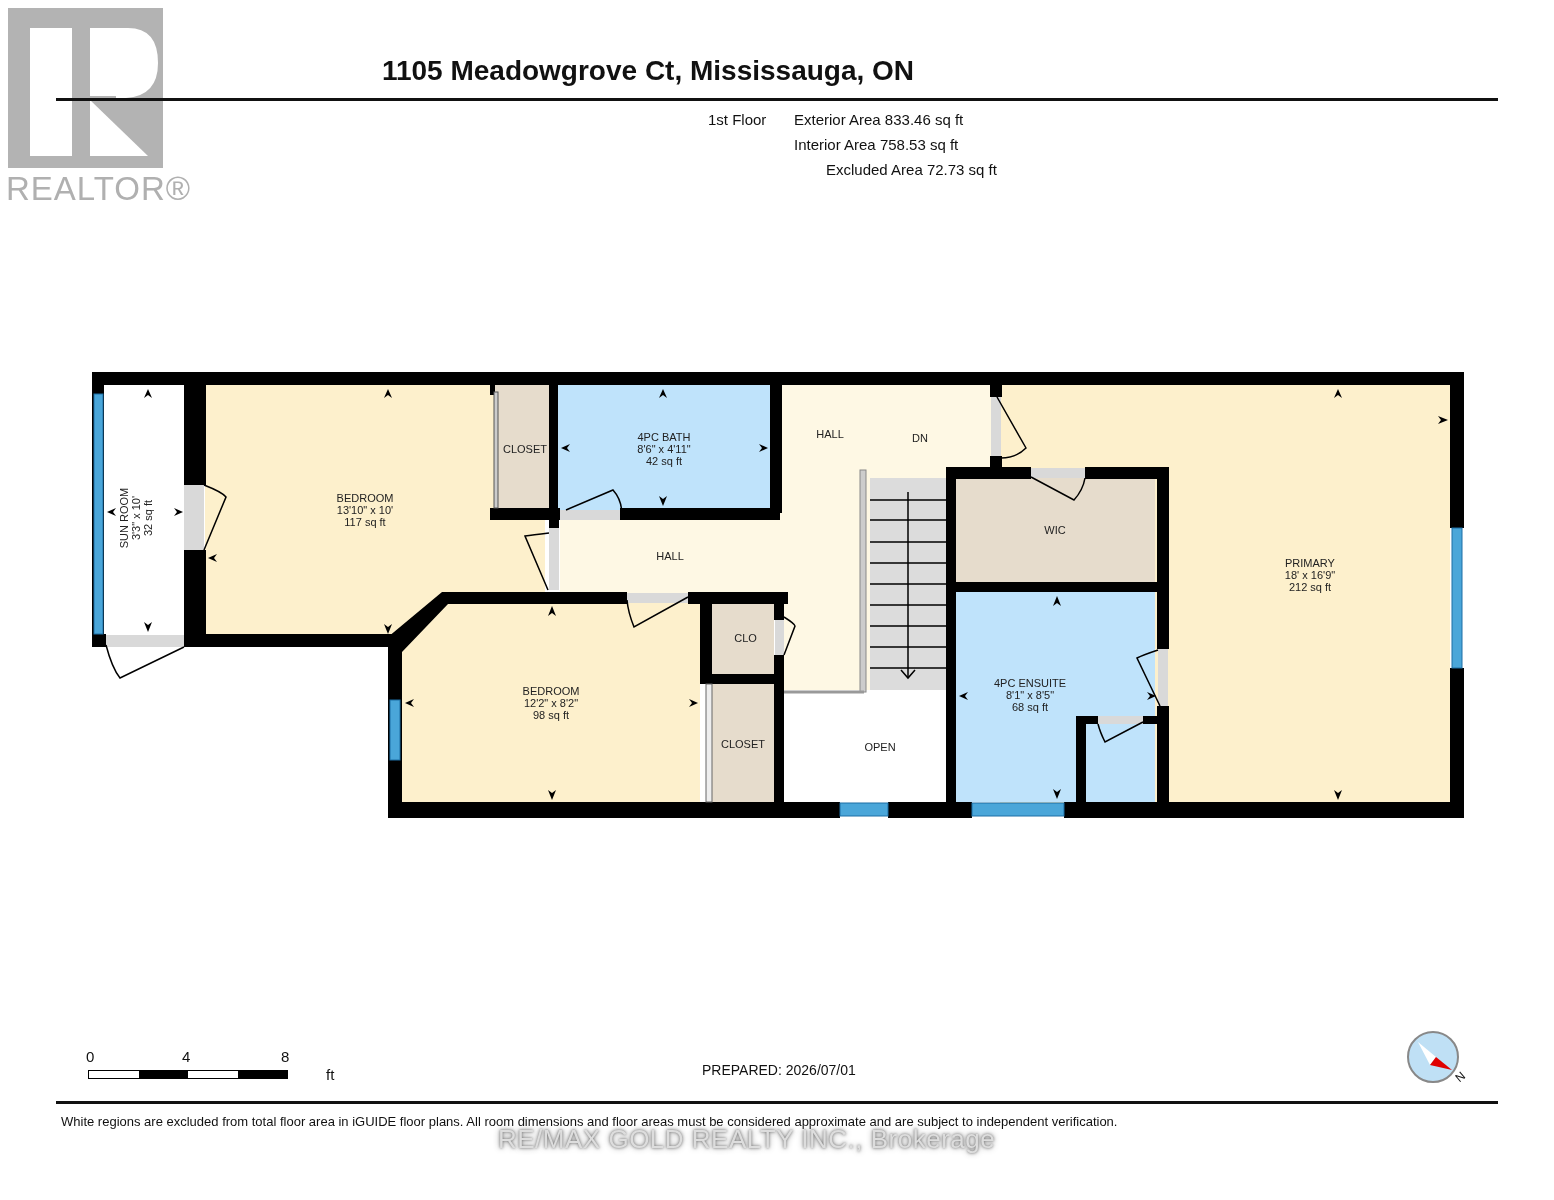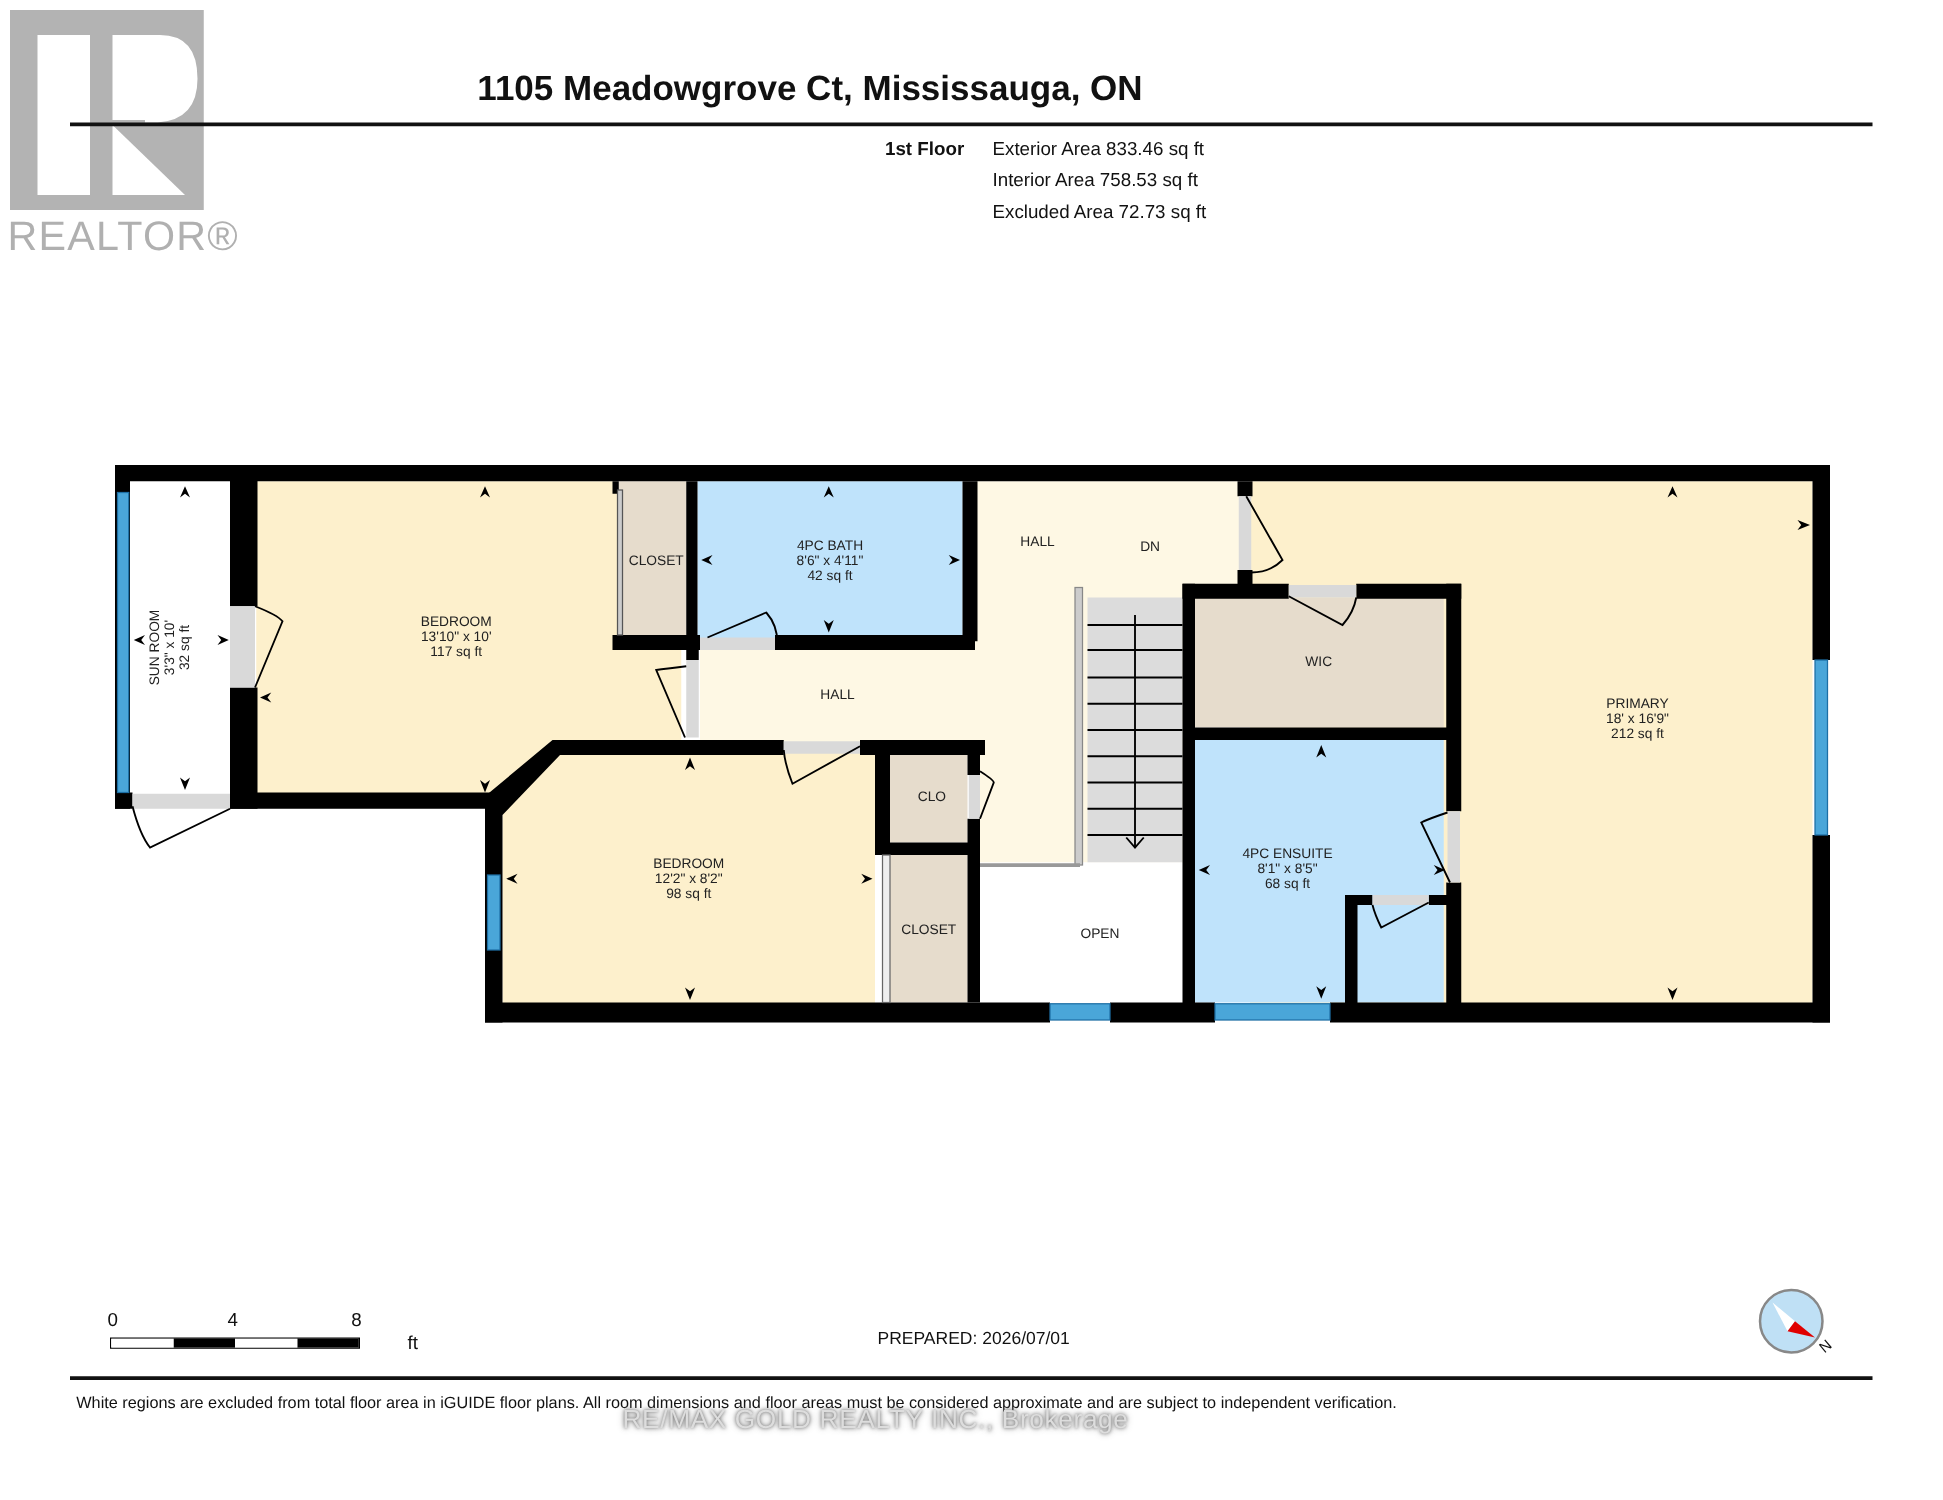--- a/index.html
+++ b/index.html
@@ -2,48 +2,48 @@
 <html><head>
 <meta charset="utf-8">
 <style>
   html,body{margin:0;padding:0;background:#fff;}
   body{width:1554px;height:1200px;position:relative;overflow:hidden;font-family:"Liberation Sans",sans-serif;color:#111;}
   .abs{position:absolute;}
   .logo{left:8px;top:8px;width:155px;height:160px;background:#b3b3b3;}
   .logo-text{left:6px;top:170px;font-size:33px;color:#b0b0b0;letter-spacing:1px;}
   .title{left:0;width:1296px;top:55px;text-align:center;font-size:28px;font-weight:bold;}
   .rule{left:56px;width:1442px;height:3px;background:#111;}
-  .floor-label{left:708px;top:111px;font-size:15px;font-weight:bold;text-align:right;}
+  .floor-label{left:708px;top:111px;font-size:15px;font-weight:normal;text-align:right;}
   .area{left:794px;font-size:15px;}
   .plan{left:0;top:0;}
   .room-label{font-size:11px;text-align:center;line-height:12px;color:#222;}
   .scale-num{font-size:15px;}
   .footer-note{left:61px;top:1114px;font-size:13px;}
-  .watermark{left:466px;top:1124px;font-size:21px;color:#ddd;text-shadow:0 0 3px #666,0 0 6px #999;letter-spacing:0.5px;padding-left:32px;}
+  .watermark{left:466px;top:1124px;font-size:26px;color:#ddd;text-shadow:0 0 3px #666,0 0 6px #999;letter-spacing:0.5px;padding-left:32px;}
   .prepared{left:702px;top:1062px;font-size:14px;}
 </style>
 </head>
 <body>
 
 <div class="abs logo">
   <svg width="155" height="160" viewBox="0 0 155 160">
     <rect x="22" y="20" width="42" height="128" fill="#fff"></rect>
     <path d="M82 20 H120 Q150 20 150 55 Q150 88 118 90 H108 V88 H82 Z" fill="#fff"></path>
     <path d="M82 92 L82 148 L140 148 Z" fill="#fff"></path>
   </svg>
 </div>
 <div class="abs logo-text">REALTOR®</div>
 
 <div class="abs title">1105 Meadowgrove Ct, Mississauga, ON</div>
 <div class="abs rule" style="top:98px;"></div>
 
 <div class="abs floor-label">1st Floor</div>
 <div class="abs area" style="top:111px;">Exterior Area 833.46 sq ft</div>
 <div class="abs area" style="top:136px;">Interior Area 758.53 sq ft</div>
-<div class="abs area" style="top:161px;">Excluded Area 72.73 sq ft</div>
+<div class="abs area" style="top:161px;margin-left:32px;">Excluded Area 72.73 sq ft</div>
 
 <svg class="abs plan" width="1554" height="1200">
 
   <rect x="104" y="385" width="80" height="250" fill="#ffffff"></rect>
   <polygon points="205,385 494,385 494,515 545,515 545,592 442,592 398,637 205,637" fill="#fdf0cc"></polygon>
   <rect x="494" y="385" width="55" height="128" fill="#e6dccc"></rect>
   <rect x="558" y="385" width="212" height="128" fill="#bfe3fb"></rect>
   <polygon points="780,385 992,385 992,470 948,470 948,690 865,690 865,470 860,470 860,690 782,690 782,598 560,598 560,518 780,518" fill="#fef8e4"></polygon>
   <rect x="870" y="478" width="76" height="212" fill="#dcdcdc"></rect>
   <rect x="782" y="690" width="164" height="112" fill="#ffffff"></rect>

